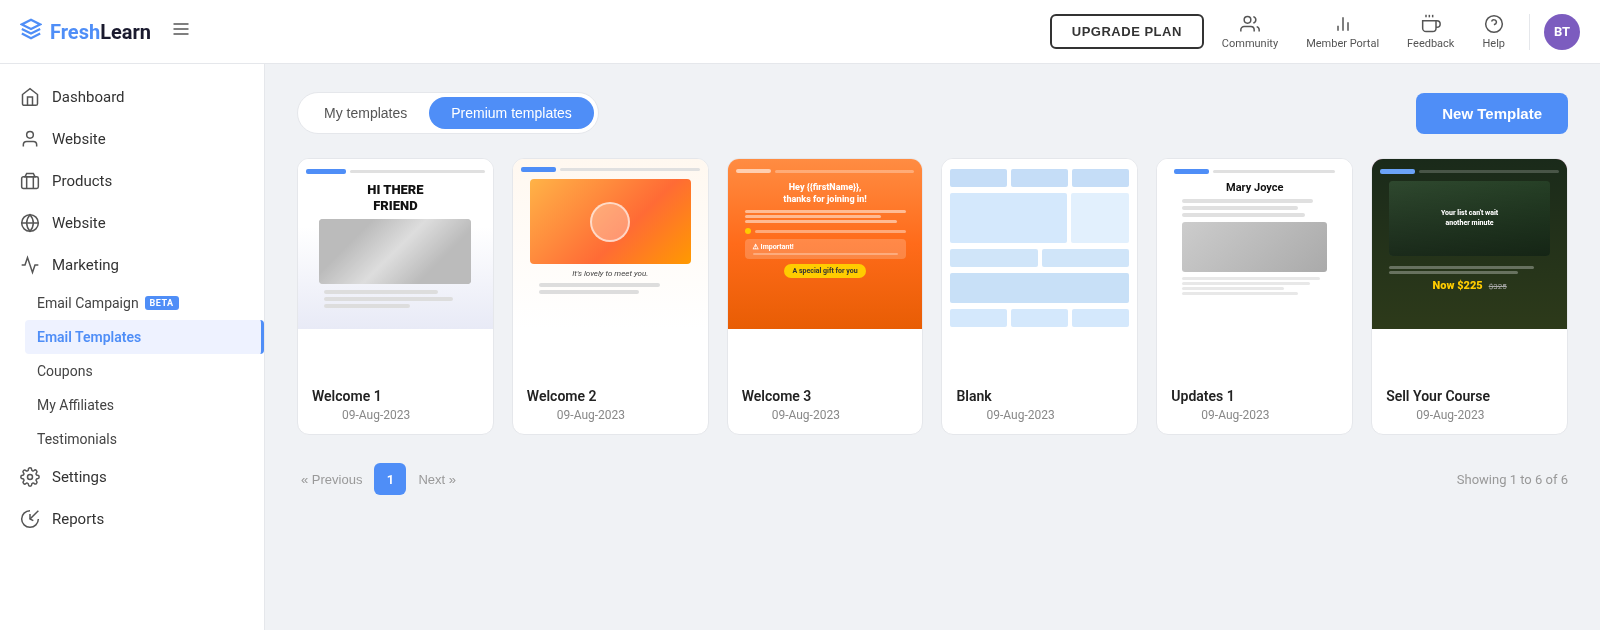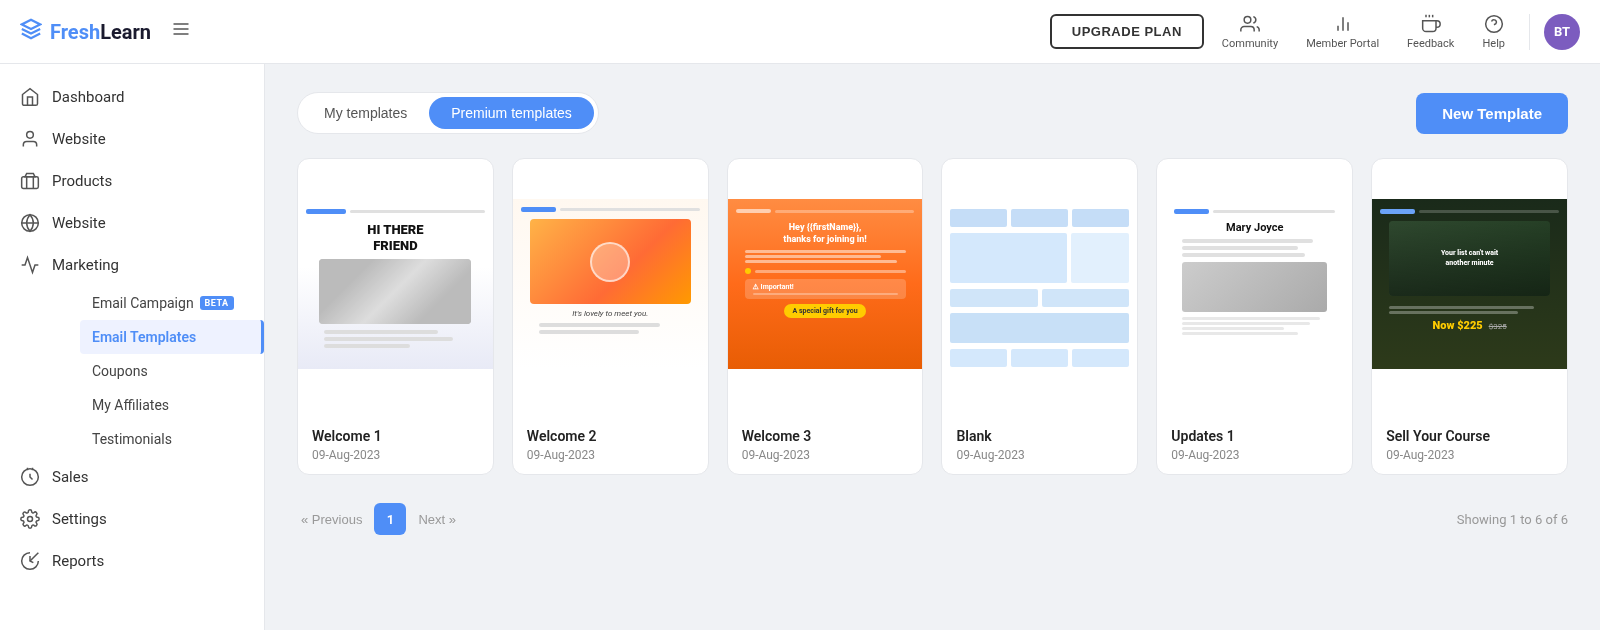--- a/index.html
+++ b/index.html
@@ -35,21 +35,21 @@
       width: 265px; background: #fff; border-right: 1px solid #e5e7eb;
       padding: 12px 0; flex-shrink: 0; overflow-y: auto;
     }
     .sidebar-item {
       display: flex; align-items: center; gap: 12px;
       padding: 11px 20px; cursor: pointer; font-size: 15px; color: #333;
       transition: background 0.15s;
     }
     .sidebar-item svg { width: 20px; height: 20px; flex-shrink: 0; color: #555; }
     .sidebar-item-label { font-size: 15px; }
-    .sidebar-sub { padding-left: 80px; }
+    .sidebar-sub { padding-left: 25px; }
     .sidebar-sub-item {
       display: flex; align-items: center; padding: 9px 12px; cursor: pointer;
       font-size: 14px; color: #444; border-radius: 4px; position: relative;
     }
     .sidebar-sub-item.active {
       background: #eef2ff; color: #4F8EF7; font-weight: 600;
       border-right: 3px solid #4F8EF7;
       text-align: right;
     }
     .badge-beta {
@@ -75,21 +75,20 @@
 
     
     .templates-grid { display: grid; grid-template-columns: repeat(6, 1fr); gap: 18px; }
     .template-card {
       background: #fff; border-radius: 12px; overflow: hidden;
       border: 1px solid #e5e7eb; cursor: pointer; transition: box-shadow 0.15s;
     }
     .template-thumb {
       width: 100%; height: 170px; overflow: hidden; display: flex; align-items: center; justify-content: center;
       background: #f9a8d4;
-      margin-top: 40px;
     }
     .thumb-welcome1 { background: linear-gradient(180deg, #fff 40%, #e8eaf6 100%); display: flex; flex-direction: column; align-items: center; justify-content: flex-start; padding: 10px 8px; gap: 6px; width: 100%; height: 100%; }
     .thumb-hi-text { font-size: 13px; font-weight: 900; text-align: center; color: #111; line-height: 1.2; }
     .thumb-img-placeholder { width: 80%; height: 60px; background: #ccc; border-radius: 4px; overflow: hidden; position: relative; }
     .thumb-img-placeholder::after { content: ''; position: absolute; inset: 0; background: linear-gradient(135deg, #bbb 25%, #ddd 50%, #bbb 75%); }
     .thumb-lines { display: flex; flex-direction: column; gap: 3px; width: 80%; }
     .thumb-line { height: 4px; background: #ddd; border-radius: 2px; }
     .thumb-line.short { width: 60%; }
 
     .thumb-welcome2 { background: linear-gradient(180deg, #fff8f0 0%, #fff 100%); display: flex; flex-direction: column; align-items: center; padding: 8px; gap: 5px; width: 100%; height: 100%; }
@@ -112,21 +111,21 @@
     .thumb-u1-pline { height: 3px; background: #e8e8e8; border-radius: 2px; }
 
     .thumb-sell { background: linear-gradient(180deg, #1a2a1a 0%, #2d3a1a 100%); display: flex; flex-direction: column; align-items: center; padding: 10px 8px; gap: 5px; width: 100%; height: 100%; position: relative; overflow: hidden; }
     .thumb-sell-img { width: 90%; height: 80px; background: linear-gradient(135deg, #3a6b3a, #2a5a2a); border-radius: 4px; z-index: 1; display: flex; align-items: center; justify-content: center; }
     .thumb-sell-text { color: #fff; font-size: 9px; font-weight: 700; text-align: center; z-index: 1; line-height: 1.3; }
     .thumb-sell-price { color: #ffcc00; font-size: 11px; font-weight: 900; z-index: 1; }
     .thumb-sell-strike { color: #aaa; font-size: 8px; text-decoration: line-through; z-index: 1; }
 
     .template-info { padding: 12px 14px; }
     .template-name { font-size: 14px; font-weight: 600; color: #222; margin-bottom: 4px; margin-top: 47px; }
-    .template-date { font-size: 12px; color: #888; }
+    .template-date { font-size: 12px; color: #888; margin-left: 30px; }
 
     
     .pagination-area { display: flex; align-items: center; justify-content: space-between; margin-top: 28px; }
     .pagination { display: flex; align-items: center; gap: 8px; }
     .page-num {
       width: 32px; height: 32px; border-radius: 6px; display: flex; align-items: center; justify-content: center;
       font-size: 13px; font-weight: 600; background: #4F8EF7; color: #fff; border: none; cursor: pointer;
     }
     .page-prev, .page-next { color: #999; font-size: 13px; background: none; border: none; cursor: pointer; padding: 4px 4px; }
     .showing-text { font-size: 13px; color: #999; }
@@ -248,28 +247,20 @@
       </div>
       <div class="sidebar-sub-item">
         <span>My Affiliates</span>
       </div>
       <div class="sidebar-sub-item">
         <span>Testimonials</span>
       </div>
     </div>
     <div class="sidebar-item">
       <svg viewBox="0 0 24 24" fill="none" stroke="currentColor" stroke-width="1.8">
-          <circle cx="12" cy="12" r="10"></circle>
-          <path d="M12 8v4l3 3"></path>
-          <path d="M9 1v3M15 1v3"></path>
-        </svg>
-      <span class="sidebar-item-label">Sales</span>
-    </div>
-    <div class="sidebar-item">
-      <svg viewBox="0 0 24 24" fill="none" stroke="currentColor" stroke-width="1.8">
           <circle cx="12" cy="12" r="3"></circle>
           <path d="M19.4 15a1.65 1.65 0 0 0 .33 1.82l.06.06a2 2 0 0 1-2.83 2.83l-.06-.06a1.65 1.65 0 0 0-1.82-.33 1.65 1.65 0 0 0-1 1.51V21a2 2 0 0 1-4 0v-.09A1.65 1.65 0 0 0 9 19.4a1.65 1.65 0 0 0-1.82.33l-.06.06a2 2 0 0 1-2.83-2.83l.06-.06A1.65 1.65 0 0 0 4.68 15a1.65 1.65 0 0 0-1.51-1H3a2 2 0 0 1 0-4h.09A1.65 1.65 0 0 0 4.6 9a1.65 1.65 0 0 0-.33-1.82l-.06-.06a2 2 0 0 1 2.83-2.83l.06.06A1.65 1.65 0 0 0 9 4.68a1.65 1.65 0 0 0 1-1.51V3a2 2 0 0 1 4 0v.09a1.65 1.65 0 0 0 1 1.51 1.65 1.65 0 0 0 1.82-.33l.06-.06a2 2 0 0 1 2.83 2.83l-.06.06A1.65 1.65 0 0 0 19.4 9a1.65 1.65 0 0 0 1.51 1H21a2 2 0 0 1 0 4h-.09a1.65 1.65 0 0 0-1.51 1z"></path>
         </svg>
       <span class="sidebar-item-label">Settings</span>
     </div>
     <div class="sidebar-item">
       <svg viewBox="0 0 24 24" fill="none" stroke="currentColor" stroke-width="1.8">
           <path d="M12 2a10 10 0 1 0 10 10"></path>
           <path d="M12 6v6l4 2"></path>
           <path d="M22 2L12 12"></path>

